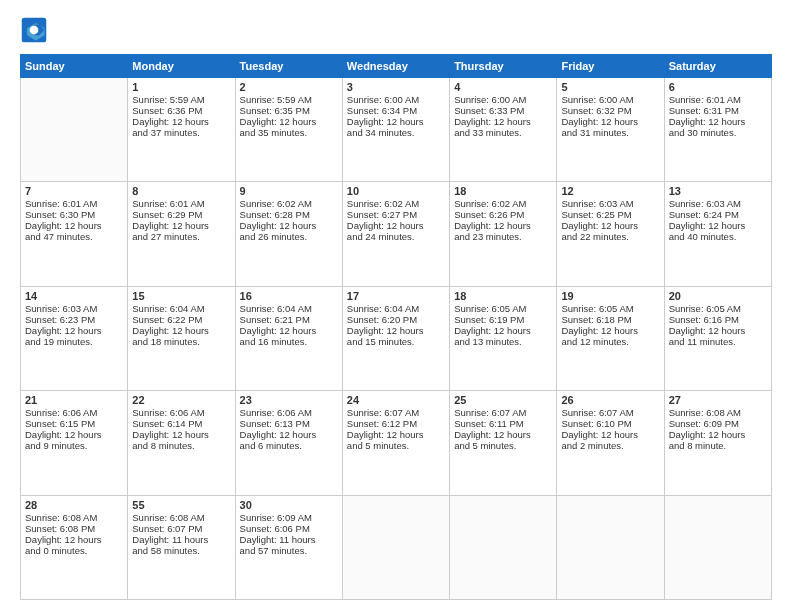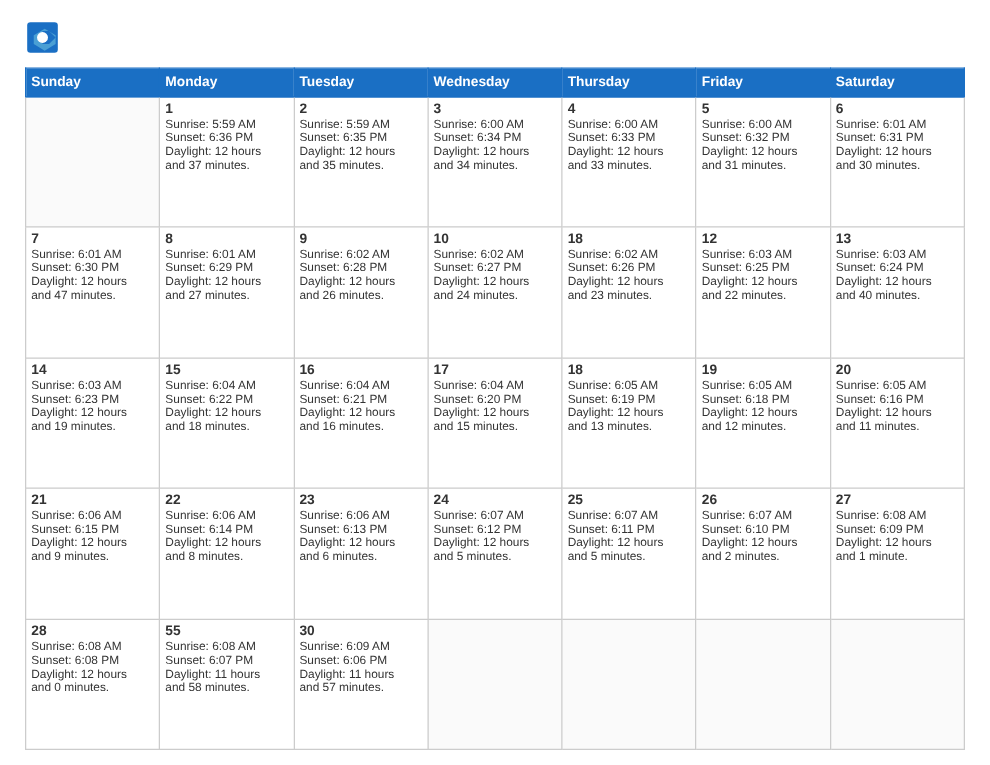--- a/index.html
+++ b/index.html
@@ -311,21 +311,21 @@
             <div>Sunrise: 6:07 AM</div>
             <div>Sunset: 6:10 PM</div>
             <div>Daylight: 12 hours</div>
             <div>and 2 minutes.</div>
           </td>
           <td>
             <span class="day-num">27</span>
             <div>Sunrise: 6:08 AM</div>
             <div>Sunset: 6:09 PM</div>
             <div>Daylight: 12 hours</div>
-            <div>and 1 minute.</div>
+            <div>and 8 minute.</div>
           </td>
         </tr>
         <tr>
           <td>
             <span class="day-num">28</span>
             <div>Sunrise: 6:08 AM</div>
             <div>Sunset: 6:08 PM</div>
             <div>Daylight: 12 hours</div>
             <div>and 0 minutes.</div>
           </td>

